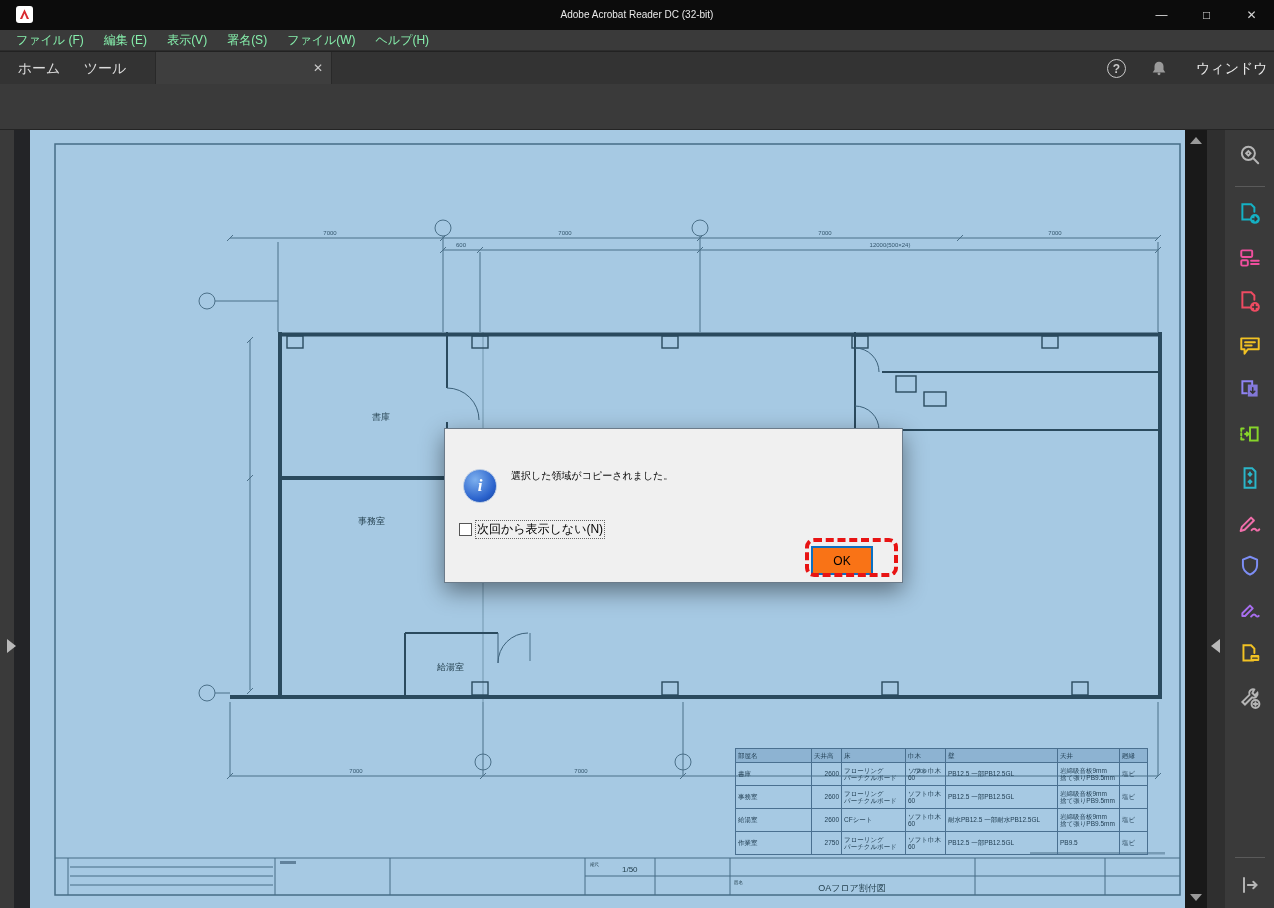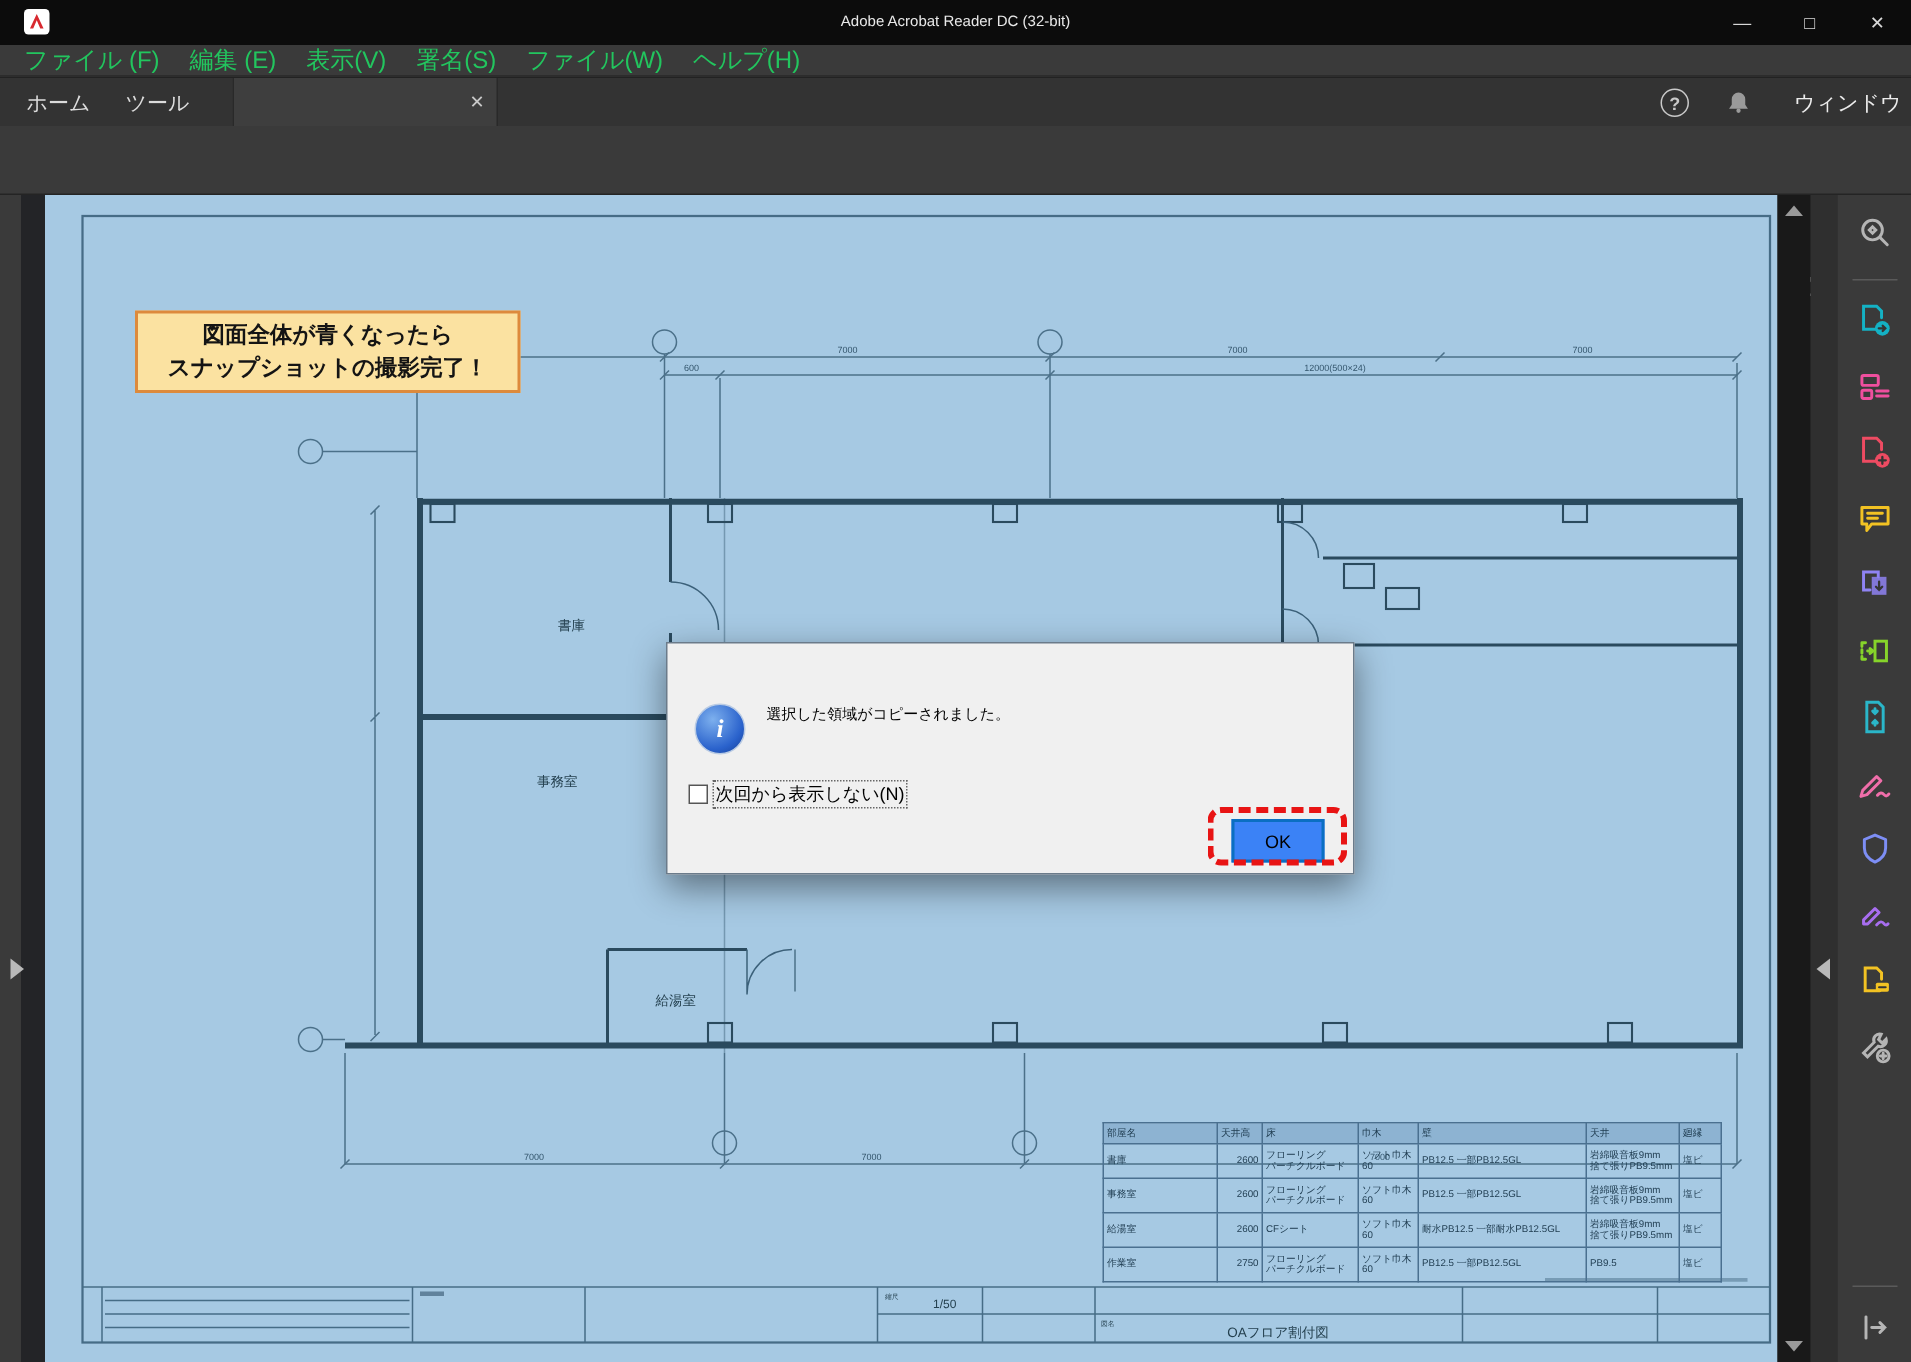--- a/index.html
+++ b/index.html
@@ -10,21 +10,21 @@
   .titlebar{position:absolute;left:0;top:0;width:1274px;height:30px;background:#0c0c0c;}
   .app-icon{position:absolute;left:16px;top:6px;width:17px;height:17px;background:#fff;border-radius:3px;
             display:flex;align-items:center;justify-content:center;}
   .win-title{position:absolute;left:0;top:0;width:100%;height:30px;line-height:30px;text-align:center;
              color:#e9e9e9;font-size:10px;}
   .win-btn{position:absolute;top:0;height:30px;width:45px;color:#d8d8d8;font-size:12px;
            display:flex;align-items:center;justify-content:center;cursor:default;}
   
   .menubar{position:absolute;left:0;top:30px;width:1274px;height:21px;background:#3a3a3a;
            border-bottom:1px solid #2c2c2c;display:flex;align-items:center;padding-left:6px;box-sizing:border-box;}
-  .menu-item{color:#22c55e;font-size:16px;padding:17px 10px;height:21px;line-height:21px;}
+  .menu-item{color:#86efac;font-size:12px;padding:17px 10px;height:21px;line-height:21px;}
   
   .tabbar{position:absolute;left:0;top:52px;width:1274px;height:32px;background:#333333;}
   .tab-label{position:absolute;top:0;height:32px;line-height:32px;color:#dcdcdc;font-size:14px;text-align:center;}
   .doc-tab{position:absolute;left:155px;top:0;width:175px;height:32px;background:#3e3e3e;
            border-left:1px solid #292929;border-right:1px solid #292929;}
   .doc-tab .close{position:absolute;right:8px;top:0;height:32px;line-height:32px;color:#c9c9c9;font-size:12px;}
   .help-circle{position:absolute;left:1107px;top:7px;width:19px;height:19px;border:1.6px solid #c9c9c9;border-radius:50%;
                color:#c9c9c9;font-size:12px;font-weight:bold;display:flex;align-items:center;justify-content:center;box-sizing:border-box;}
   .bell{position:absolute;left:1150px;top:7px;}
   .login{position:absolute;left:1196px;top:0;height:32px;line-height:32px;color:#ececec;font-size:14px;}
@@ -64,21 +64,21 @@
           border:1px solid #6b7b8a;box-shadow:0 8px 22px rgba(0,0,0,.45);box-sizing:border-box;}
   .dlg-title{position:absolute;left:0;top:0;width:100%;height:26px;background:#ffffff;
              line-height:26px;padding-left:10px;font-size:12px;color:#15152e;box-sizing:border-box;}
   .info-icon{position:absolute;left:18px;top:40px;width:32px;height:32px;border-radius:50%;
              background:radial-gradient(circle at 35% 30%,#7db0ee,#2a62cc 65%,#143d94);
              border:1.5px solid #b9cbe4;display:flex;align-items:center;justify-content:center;
              color:#fff;font-family:"Liberation Serif","DejaVu Serif",serif;font-style:italic;font-weight:bold;font-size:17px;}
   .dlg-msg{position:absolute;left:66px;top:40px;font-size:10px;color:#000;}
   .dlg-check{position:absolute;left:14px;top:94px;width:13px;height:13px;background:#fff;border:1px solid #555;box-sizing:border-box;}
   .dlg-checklabel{position:absolute;left:31px;top:92px;font-size:12px;color:#000;outline:1px dotted #666;padding:0 1px;}
-  .ok-btn{position:absolute;left:376px;top:117px;width:62px;height:29px;background:#3b82f6;
+  .ok-btn{position:absolute;left:366px;top:117px;width:62px;height:29px;background:#f97316;
           border:2px solid #0b6fc2;box-sizing:border-box;font-size:12px;color:#000;
           display:flex;align-items:center;justify-content:center;}
   .ok-highlight{position:absolute;left:360px;top:109px;width:93px;height:39px;border:4px dashed #e81414;border-radius:9px;box-sizing:border-box;}
   
   .scrollbar{position:absolute;left:1185px;top:130px;width:22px;height:778px;background:#191919;}
   .sb-up{position:absolute;left:5px;top:7px;width:0;height:0;border-left:6px solid transparent;border-right:6px solid transparent;border-bottom:7px solid #9a9a9a;}
   .sb-down{position:absolute;left:5px;bottom:7px;width:0;height:0;border-left:6px solid transparent;border-right:6px solid transparent;border-top:7px solid #9a9a9a;}
   .right-strip{position:absolute;left:1207px;top:130px;width:18px;height:778px;background:#2f2f2f;}
   .tri-left{position:absolute;left:4px;top:509px;width:0;height:0;border-top:7px solid transparent;border-bottom:7px solid transparent;border-right:9px solid #b9b9b9;}
   
@@ -382,24 +382,20 @@
       <rect x="250" y="731" width="16" height="3" fill="#4a6a84" opacity=".75"></rect>
       <rect x="1000" y="722" width="135" height="2.5" fill="#6f93ad" opacity=".85"></rect>
       <g fill="#24404f">
         <text x="560" y="736" font-size="4.5">縮尺</text>
         <text x="592" y="742" font-size="8">1/50</text>
         <text x="704" y="754" font-size="4.5">図名</text>
         <text x="822" y="761" font-size="9" text-anchor="middle">OAフロア割付図</text>
       </g>
     </svg>
 
-    <div class="callout">
-      <div>図面全体が青くなったら</div>
-      <div>スナップショットの撮影完了！</div>
-    </div>
 
     <table class="schedule">
       <colgroup>
         <col style="width:76px">
           <col style="width:30px">
           <col style="width:64px">
           <col style="width:40px">
         <col style="width:112px">
           <col style="width:62px">
           <col style="width:28px">

